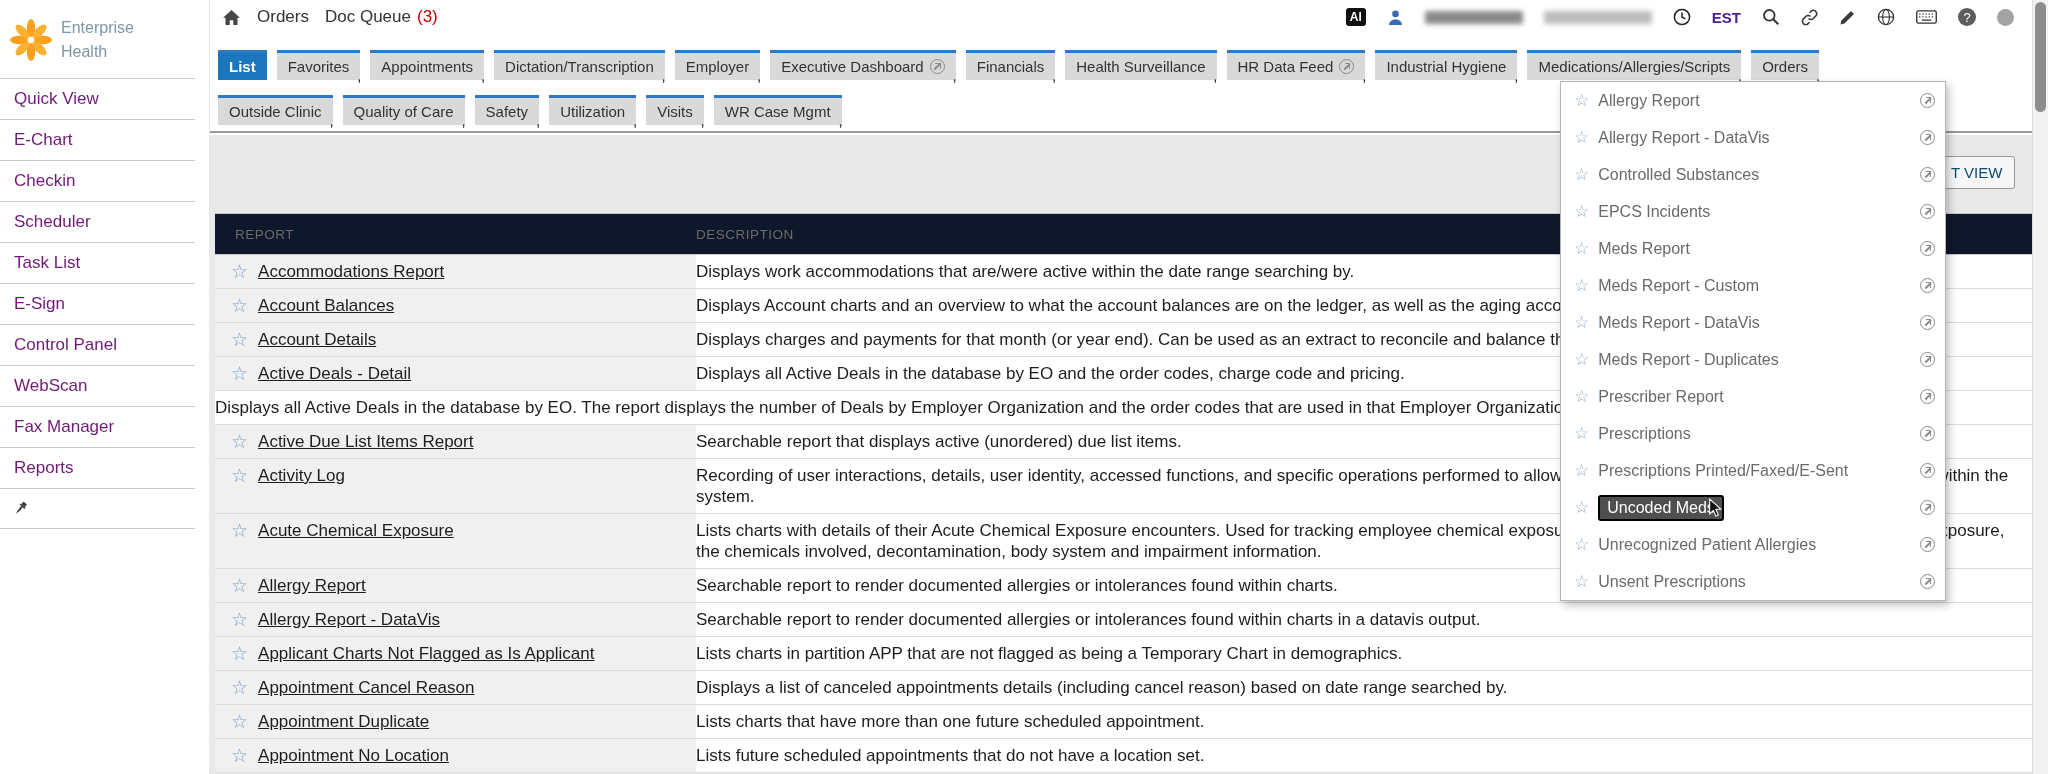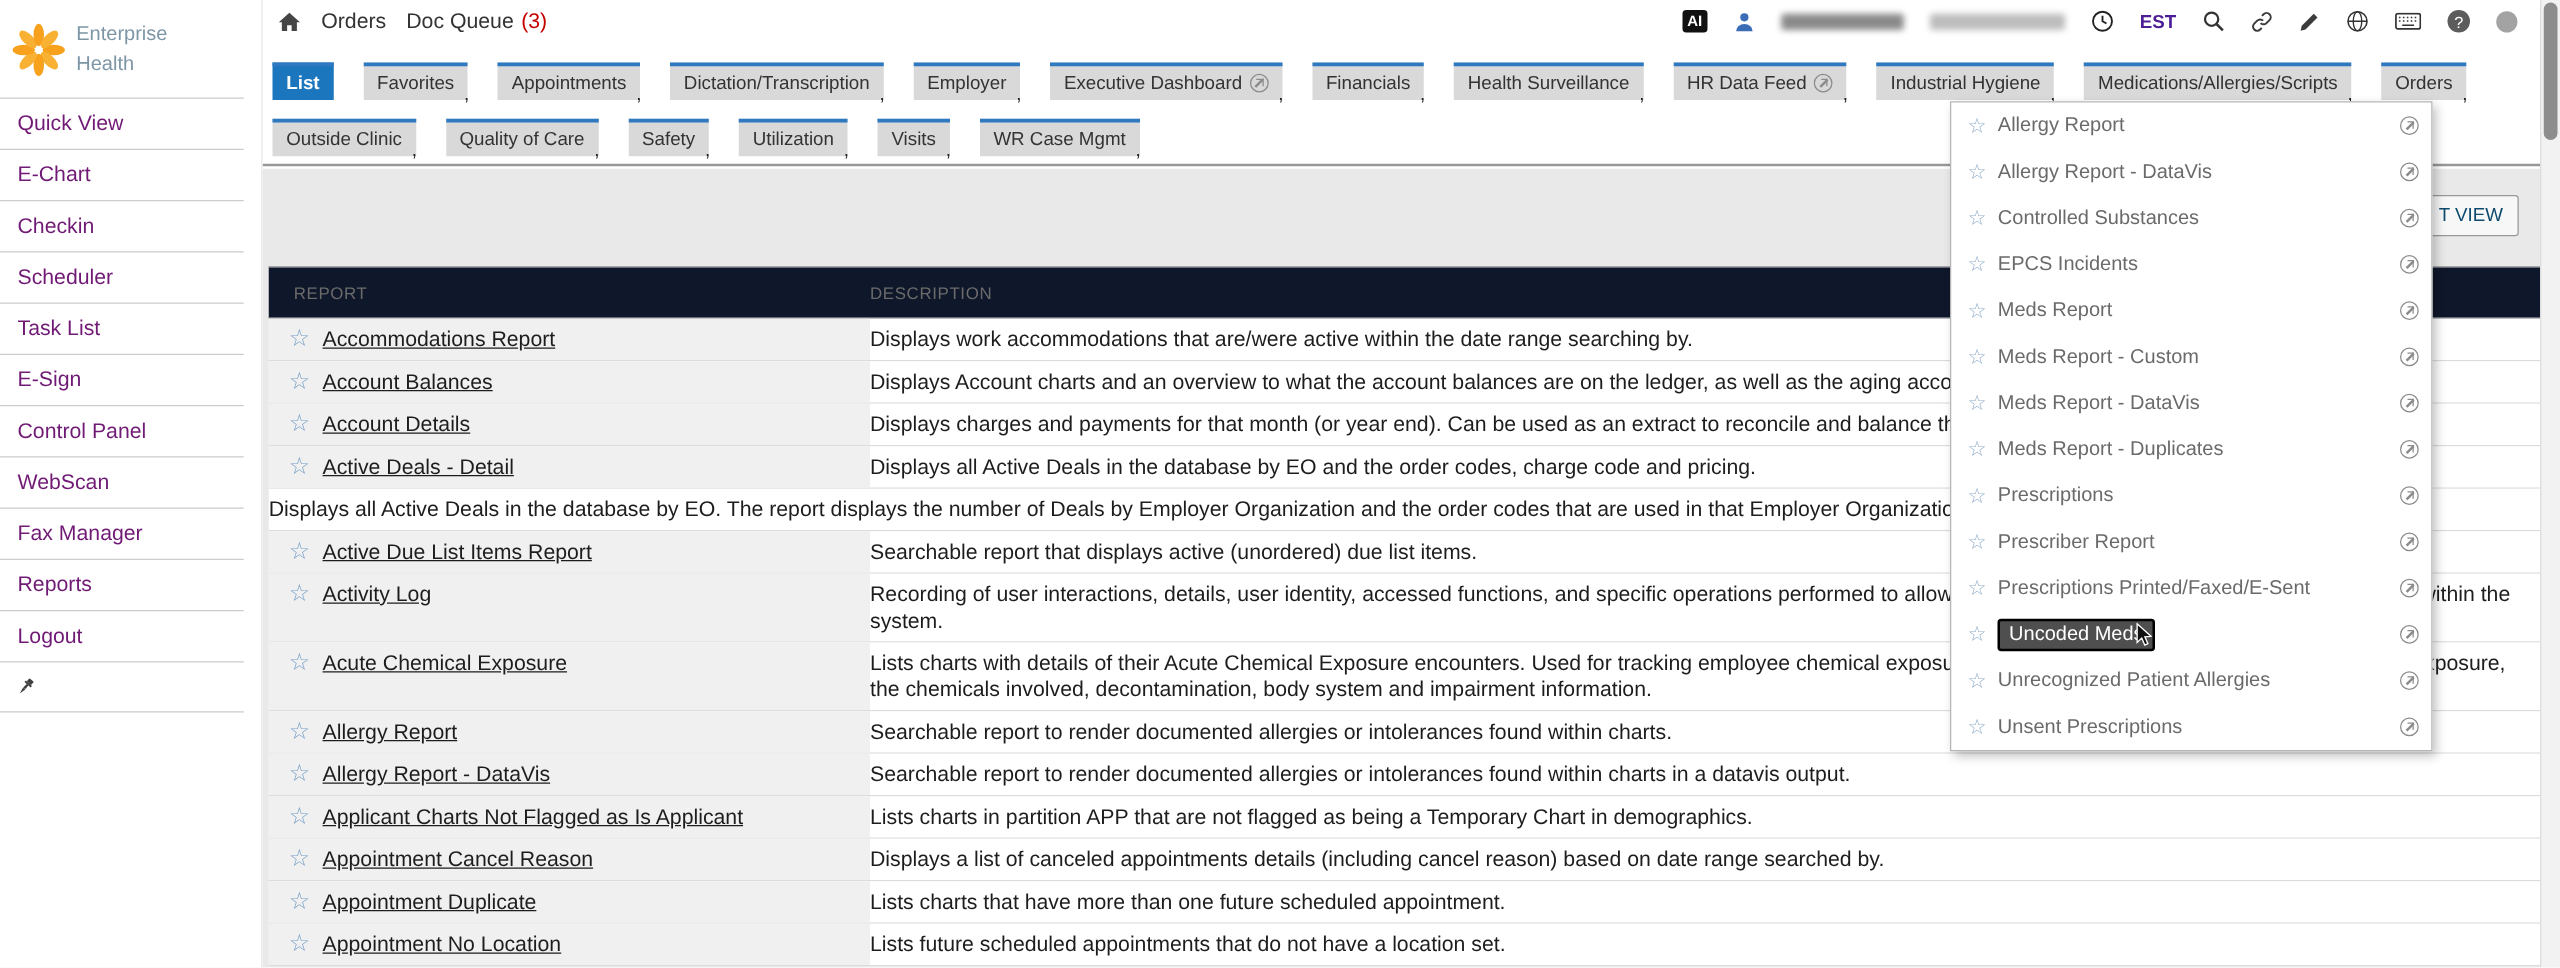--- a/index.html
+++ b/index.html
@@ -26,21 +26,21 @@
   
   .sidebar{position:absolute;left:0;top:0;width:210px;height:774px;background:#fff;z-index:12;border-right:1px solid #e6e6e6}
   .logo{display:flex;align-items:center;gap:7px;padding:10px 0 0 8px;height:70px;cursor:default}
   .logo-text{font-size:16px;line-height:24px;color:#7d96a6}
   .menu{margin:8px 14px 0 0}
   .menu-item{height:41px;display:flex;align-items:center;padding-left:14px;font-size:17px;color:#701a75;border-top:1px solid #ccc;cursor:pointer;background:#fff}
   .pin-row{height:41px;display:flex;align-items:center;padding-left:12px;border-top:1px solid #ccc;border-bottom:1px solid #ccc;cursor:pointer}
 
   
   .tabstrip{position:absolute;left:210px;top:34px;right:16px;height:99px;background:#fff;border-bottom:2px solid #989898;z-index:8}
-  .tabrow{display:flex;gap:24px;padding-left:8px}
+  .tabrow{display:flex;gap:10px;padding-left:8px}
   .tabrow1{margin-top:16px}
   .tabrow2{margin-top:15px}
   .tab{position:relative;background:#d9d9d9;border-top:3px solid #2e79bf;height:30px;padding:0 11px;font-size:15px;color:#333;cursor:pointer;white-space:nowrap;display:flex;align-items:center;gap:6px}
   .tab::after{content:",";position:absolute;right:-1px;bottom:-4px;font-size:15px;color:#222}
   .tab.active{background:#1b76bd;color:#fff;font-weight:bold}
   .tab.active::after{content:none}
 
   
   .circ{width:15px;height:15px;border:1.5px solid #8b8b8b;border-radius:50%;position:relative;display:inline-block;flex:none}
   .circ::before{content:"";position:absolute;right:3px;top:3px;width:4.5px;height:4.5px;border-top:1.5px solid #8b8b8b;border-right:1.5px solid #8b8b8b}
@@ -169,21 +169,20 @@
       <div class="menu-item">Quick View</div>
       <div class="menu-item">E-Chart</div>
       <div class="menu-item">Checkin</div>
       <div class="menu-item">Scheduler</div>
       <div class="menu-item">Task List</div>
       <div class="menu-item">E-Sign</div>
       <div class="menu-item">Control Panel</div>
       <div class="menu-item">WebScan</div>
       <div class="menu-item">Fax Manager</div>
       <div class="menu-item">Reports</div>
-      <div class="menu-item">Logout</div>
       <div class="pin-row">
         <span class="icon">
           <svg width="17" height="17" viewBox="0 0 17 17">
               <g transform="rotate(42 8.5 8.5)" fill="#3f3f3f">
                 <rect x="6.2" y="1.2" width="4.6" height="3.4" rx="0.6"></rect>
                 <rect x="5.2" y="4.6" width="6.6" height="1.6"></rect>
                 <rect x="7.5" y="6.2" width="2" height="4"></rect>
                 <path d="M8.5 15.6 L7.3 10.2 h2.4 Z"></path>
               </g>
             </svg>
@@ -397,26 +396,26 @@
         <span class="dd-label">Meds Report - DataVis</span>
         <span class="circ dd-run"></span>
       </div>
     <div class="dd-item">
         <span class="dd-star"></span>
         <span class="dd-label">Meds Report - Duplicates</span>
         <span class="circ dd-run"></span>
       </div>
     <div class="dd-item">
         <span class="dd-star"></span>
+        <span class="dd-label">Prescriber Report</span>
+        <span class="circ dd-run"></span>
+      </div>
+    <div class="dd-item">
+        <span class="dd-star"></span>
         <span class="dd-label">Prescriptions</span>
-        <span class="circ dd-run"></span>
-      </div>
-    <div class="dd-item">
-        <span class="dd-star"></span>
-        <span class="dd-label">Prescriber Report</span>
         <span class="circ dd-run"></span>
       </div>
     <div class="dd-item">
         <span class="dd-star"></span>
         <span class="dd-label">Prescriptions Printed/Faxed/E-Sent</span>
         <span class="circ dd-run"></span>
       </div>
     <div class="dd-item dd-highlight">
         <span class="dd-star"></span>
         <span class="dd-label">Uncoded Meds</span>

